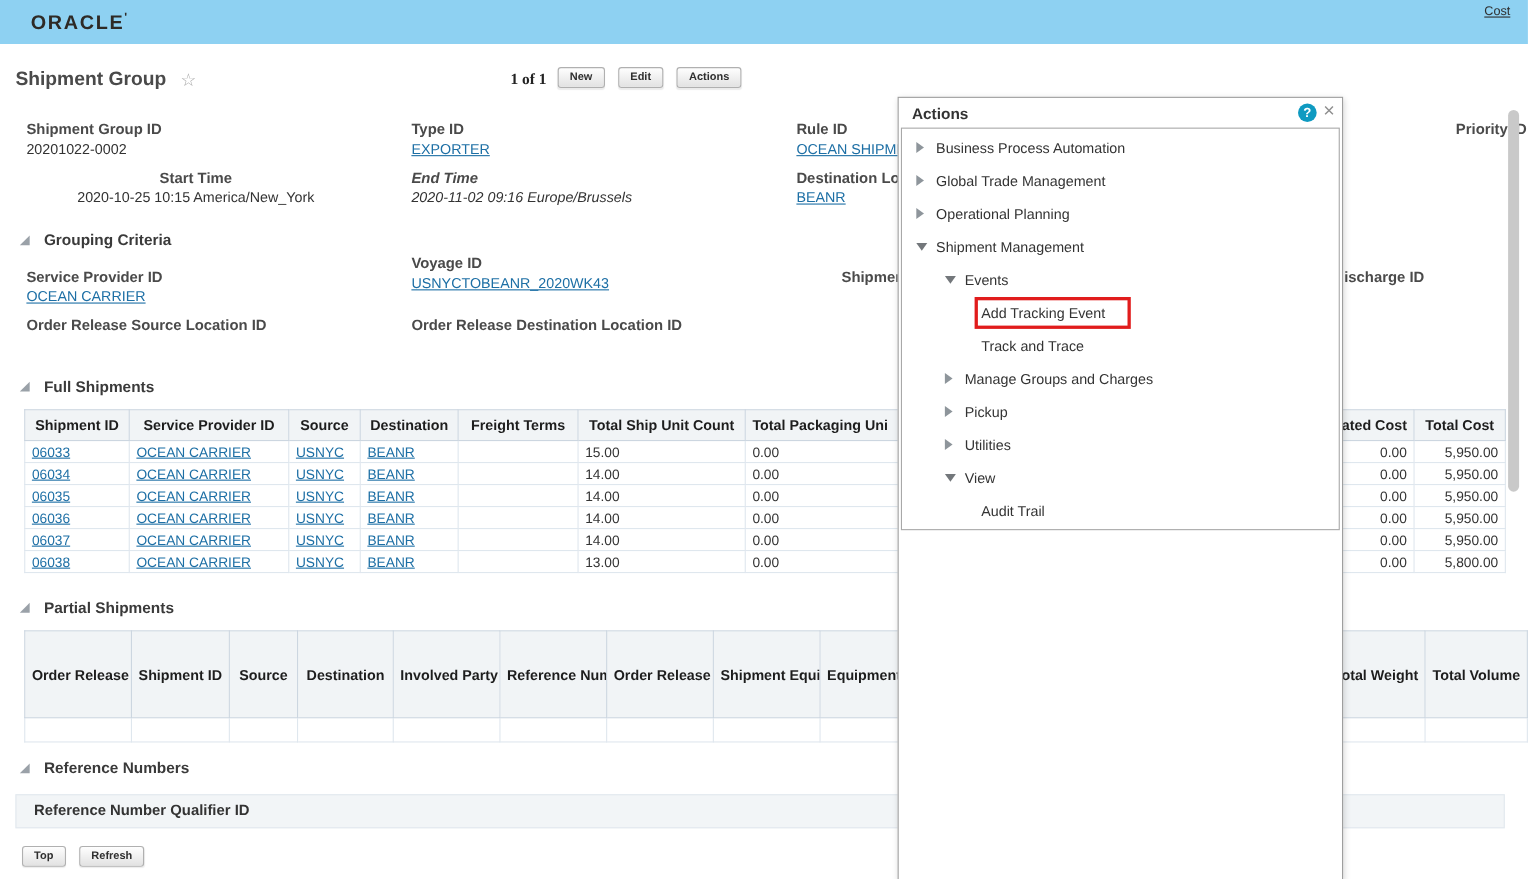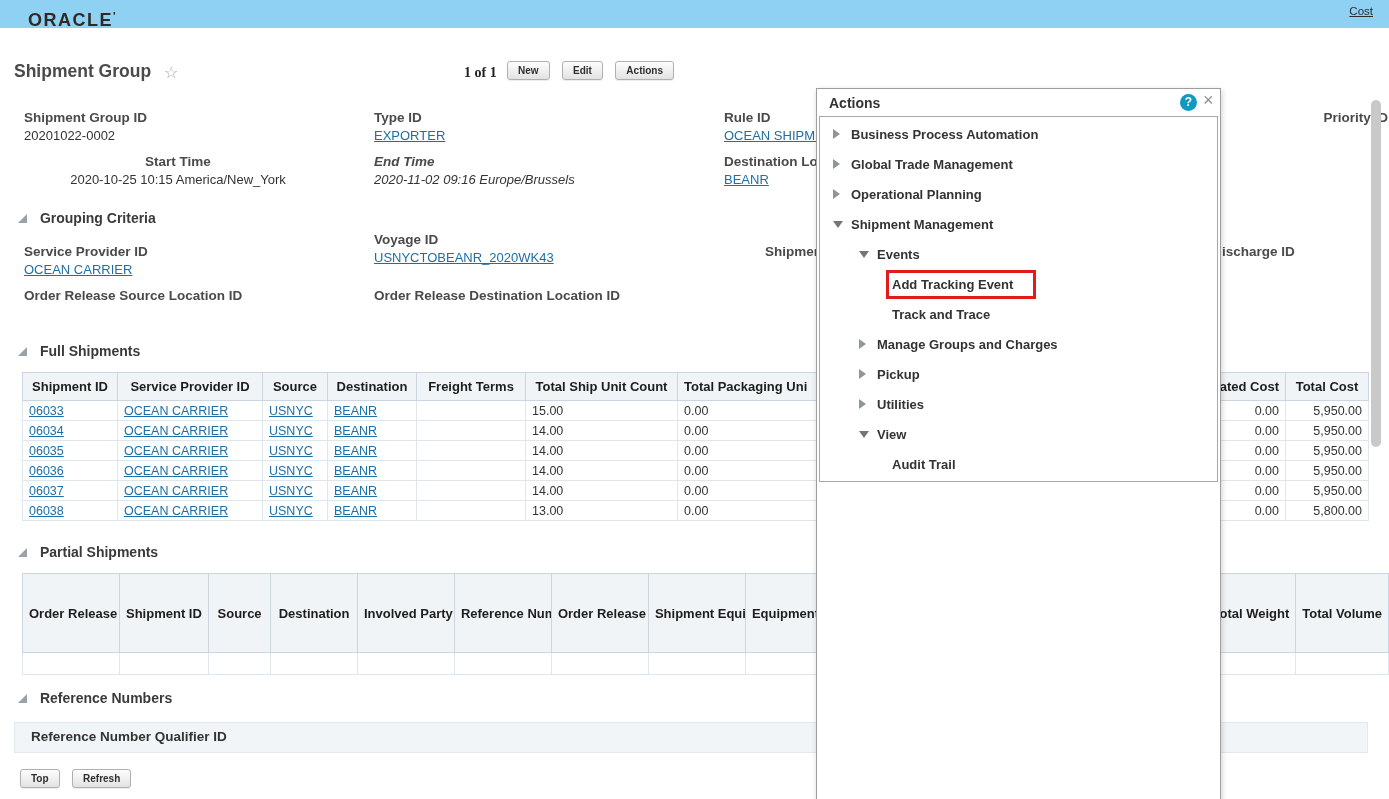--- a/index.html
+++ b/index.html
@@ -1,19 +1,19 @@
 <!DOCTYPE html>
 <html><head>
 <meta charset="utf-8">
 <style>
   html,body{margin:0;padding:0;background:#fff;}
   .screen{position:relative;width:1389px;height:799px;overflow:hidden;background:#fff;
           font-family:"Liberation Sans",sans-serif;color:#333;}
   
-  .topbar{position:absolute;left:0;top:0;width:100%;height:28px;background:#8ed1f2;}
+  .topbar{position:absolute;left:0;top:0;width:100%;height:40px;background:#8ed1f2;}
   .logo{position:absolute;left:28px;top:10px;font-size:18px;font-weight:bold;
         letter-spacing:1.5px;color:#2e2a26;}
   .logo::after{content:"'";font-size:11px;vertical-align:top;}
   .help{position:absolute;right:16px;top:5px;font-size:11.5px;color:#2d2d2d;
         text-decoration:underline;cursor:pointer;}
   
   .page-title{position:absolute;left:14px;top:61px;font-size:17.5px;font-weight:bold;color:#4a4a4a;}
   .star{position:absolute;left:164px;top:63px;font-size:16px;color:#a8a8a8;cursor:pointer;}
   .counter{position:absolute;left:464px;top:65px;font-family:"Liberation Serif",serif;
            font-weight:bold;font-size:14px;color:#222;}
@@ -54,21 +54,21 @@
   .popup{position:absolute;left:816px;top:88px;width:403px;height:711px;background:#fff;
       border:1px solid #9e9e9e;z-index:20;box-shadow:1px 2px 6px rgba(0,0,0,.18);}
   .ptitle{position:absolute;left:12px;top:6px;font-size:14px;font-weight:bold;color:#333;}
   .help-ic{position:absolute;left:363px;top:5px;width:17px;height:17px;border-radius:50%;
       background:#0f9ac1;color:#fff;font-size:12px;font-weight:bold;text-align:center;
       line-height:17px;cursor:pointer;}
   .close-ic{position:absolute;left:386px;top:1px;font-size:18px;color:#8f8f8f;cursor:pointer;}
   .tree{position:absolute;left:2px;right:2px;top:27px;height:362px;border:1px solid #a8a8a8;
       background:#fff;overflow:hidden;padding-top:2px;}
   .ti{height:30px;display:flex;align-items:center;position:relative;font-size:13px;color:#333;
-      cursor:pointer;font-weight:bold;}
+      cursor:pointer;}
   .ti .ar{position:absolute;}
   .l1 .ar{left:13px}.l1 .lbl{margin-left:31px}
   .l2 .ar{left:39px}.l2 .lbl{margin-left:57px}
   .l3 .lbl{margin-left:72px}
   .ar.c{width:0;height:0;border-top:5px solid transparent;border-bottom:5px solid transparent;
       border-left:7px solid #8e959b;}
   .ar.e{width:0;height:0;border-left:5px solid transparent;border-right:5px solid transparent;
       border-top:7px solid #73777b;}
   .l3 .lbl.ring{margin-left:66px;border:3px solid #e11c1c;padding:4px 20px 4px 3px;}
   .cut{white-space:nowrap;overflow:hidden;}

